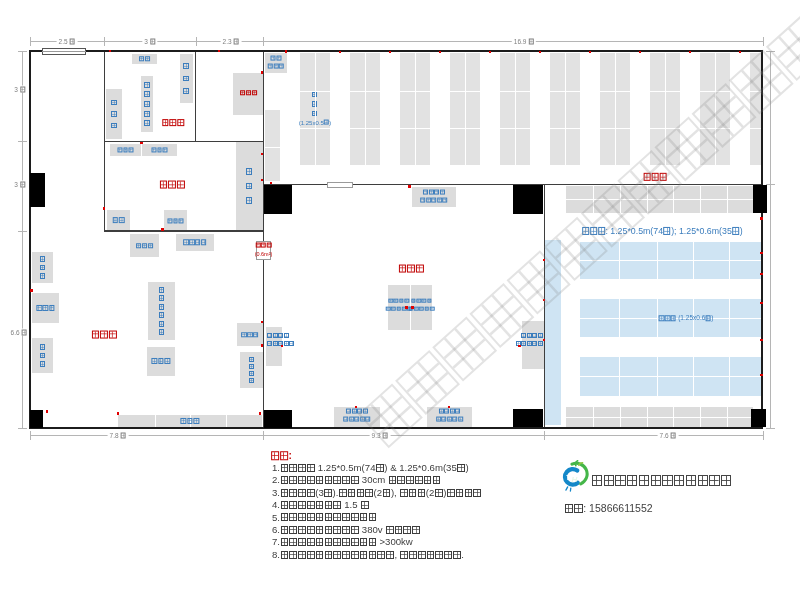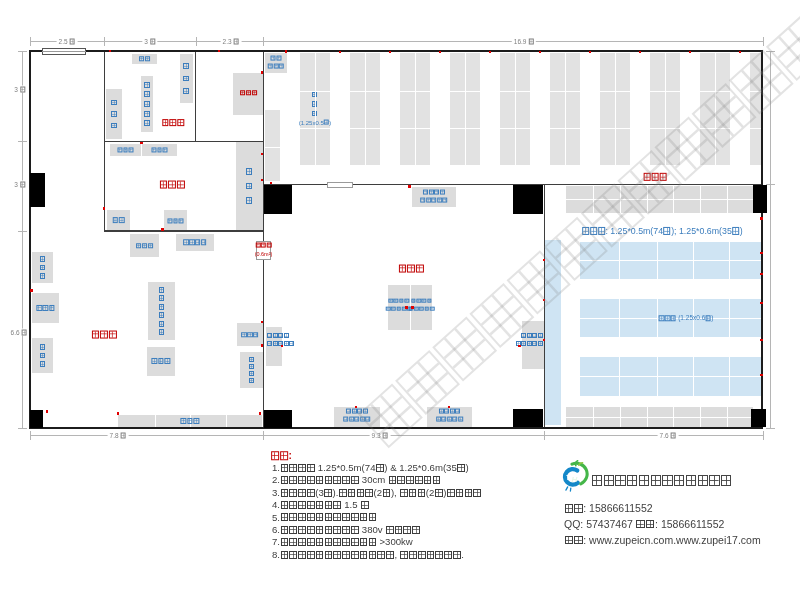--- a/index.html
+++ b/index.html
@@ -330,14 +330,12 @@
 <path d="M13 4.2 A 10 10 0 0 1 21.8 23.8" fill="none" stroke="#45b649" stroke-width="3.1" stroke-linecap="round"></path>
 <path d="M16.8 5.6 C 16.2 3.2 17.2 1.4 18.6 0.8" fill="none" stroke="#45b649" stroke-width="1.7" stroke-linecap="round"></path>
 <path d="M19.8 5.0 C 20.7 3.4 22.1 2.6 23.5 2.8" fill="none" stroke="#8dc63f" stroke-width="1.7" stroke-linecap="round"></path>
 <path d="M8.6 27.0 L 7.0 30.0" stroke="#1488c9" stroke-width="1.5" stroke-linecap="round"></path>
 <path d="M11.8 28.2 L 11.4 31.0" stroke="#1488c9" stroke-width="1.3" stroke-linecap="round"></path>
 <text x="6.8" y="20" font-family="Liberation Sans,sans-serif" font-size="8" font-weight="bold" font-style="italic" fill="#fff">T</text>
 <text x="12.4" y="21.5" font-family="Liberation Sans,sans-serif" font-size="8" font-weight="bold" font-style="italic" fill="#e8f8e8">H</text>
 </svg></div>
 <div style="left:591px;top:473px;font-size:12.8px;font-weight:bold;color:#454545;letter-spacing:.2px"><i></i><i></i><i></i><i></i><i></i><i></i><i></i><i></i><i></i><i></i><i></i><i></i></div>
 <div style="left:564px;top:502px;font-size:10.5px;color:#3f3f3f"><i></i><i></i>: 15866611552</div>
-<div style="left:564px;top:517.5px;font-size:10.5px;color:#3f3f3f">QQ: 57437467  <i></i><i></i>: 15866611552</div>
-<div style="left:564px;top:533.5px;font-size:10.5px;color:#3f3f3f"><i></i><i></i>: www.zupeicn.com.www.zupei17.com</div>
 </div>
 </body></html>

